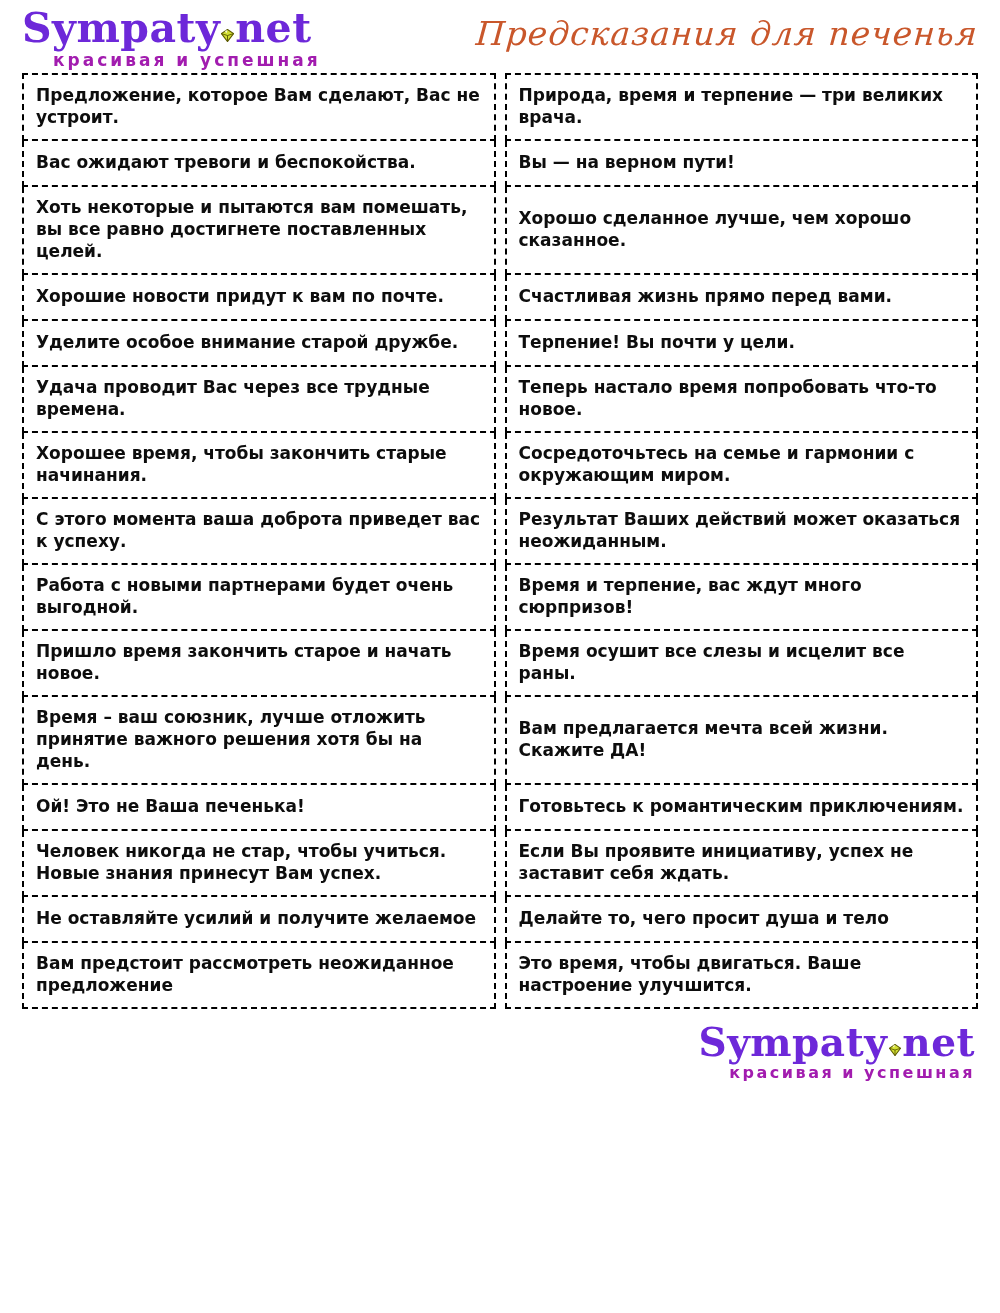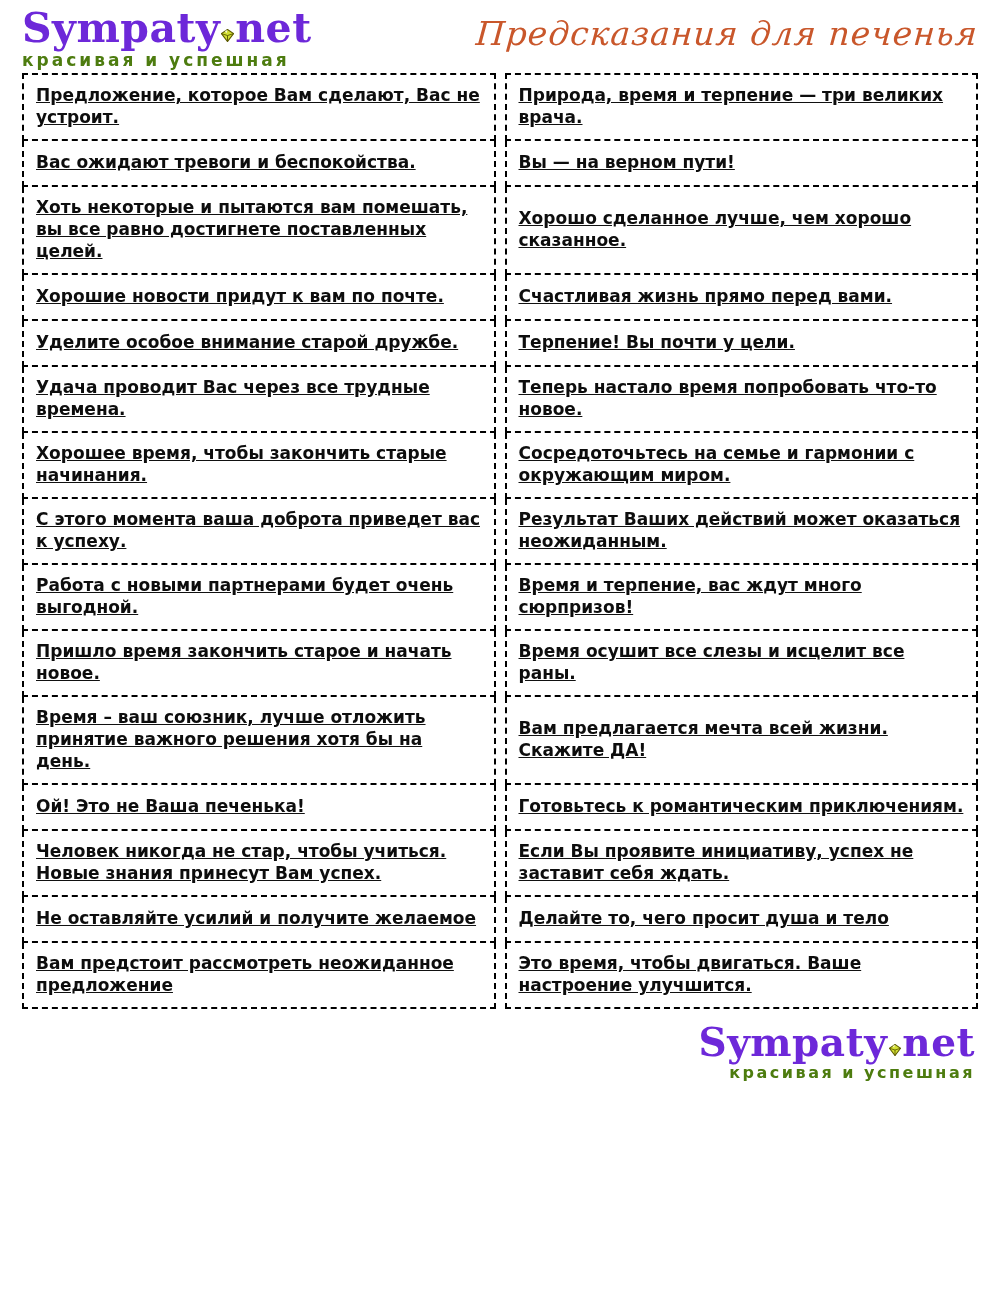--- a/index.html
+++ b/index.html
@@ -33,41 +33,41 @@
     display: inline-block;
     width: 13px; height: 13px;
     margin: 0 1px;
     vertical-align: baseline;
   }
   .logo-tagline {
     font-family: "DejaVu Sans", sans-serif;
     font-weight: bold;
     font-size: 17px;
     letter-spacing: 3px;
-    color: #4d7c0f;
+    color: #a21caf;
     margin-top: 3px;
+    margin-left: 31px;
   }
   .page-title {
     font-family: "DejaVu Serif", "Liberation Serif", serif;
     font-style: italic;
     font-size: 33px;
     letter-spacing: 1px;
     margin-top: 6px;
     white-space: nowrap;
     transform: skewX(-4deg);
   }
 
   
   .fortunes {
     border-collapse: separate;
     border-spacing: 9px 0;
     table-layout: fixed;
     width: 974px;
     margin-left: 13px;
-    text-decoration: underline;
   }
   .fortunes td {
     width: 50%;
     border-left: 2px dashed #000;
     border-right: 2px dashed #000;
     border-bottom: 2px dashed #000;
     vertical-align: middle;
     padding: 9px 12px 11px 12px;
     height: 46px;
     font-size: 17px;

